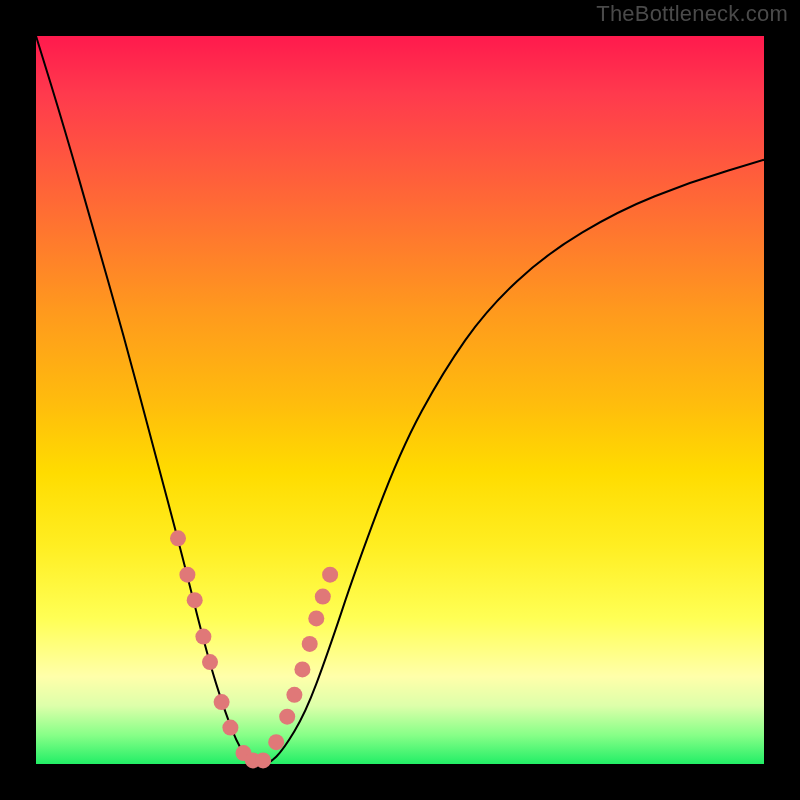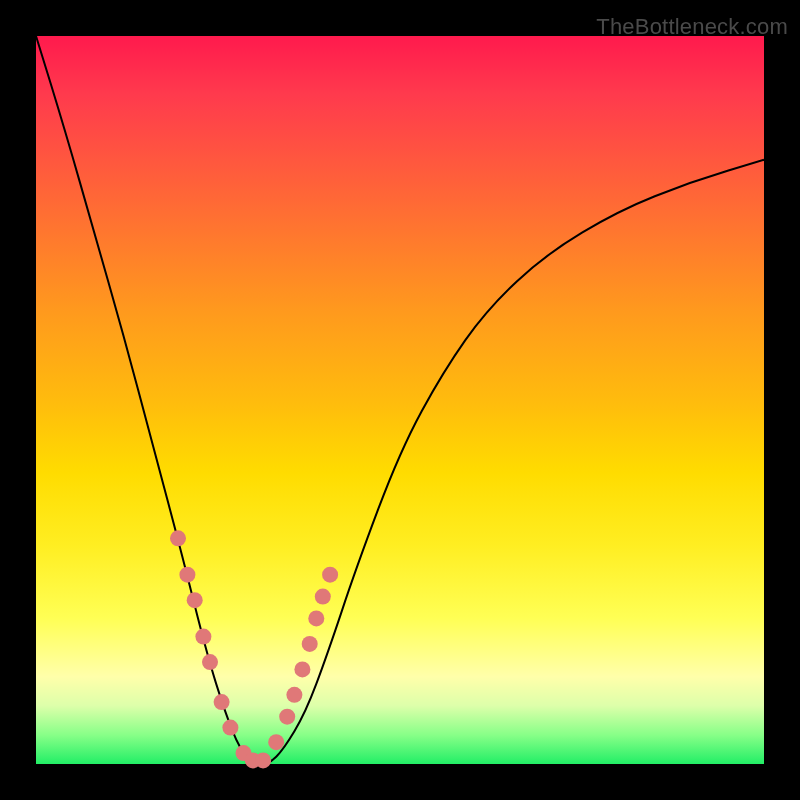--- a/index.html
+++ b/index.html
@@ -34,21 +34,21 @@
       #ffee22 70%,
       #ffff55 80%,
       #ffffaa 88%,
       #ddffaa 92%,
       #88ff88 96%,
       #22ee66 100%
     );
   }
   .watermark {
     position: absolute;
-    top: 14px;
+    top: 1px;
     right: 12px;
     color: #4a4a4a;
     font-size: 22px;
     font-weight: 500;
     letter-spacing: 0.2px;
   }
   svg.overlay {
     position: absolute;
     left: 0;
     top: 0;

